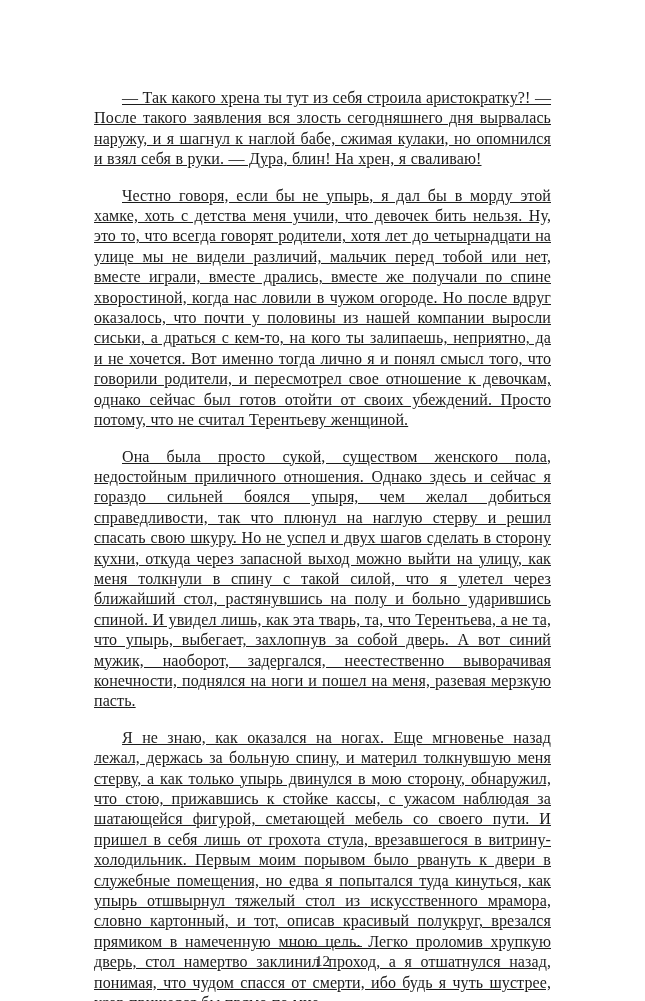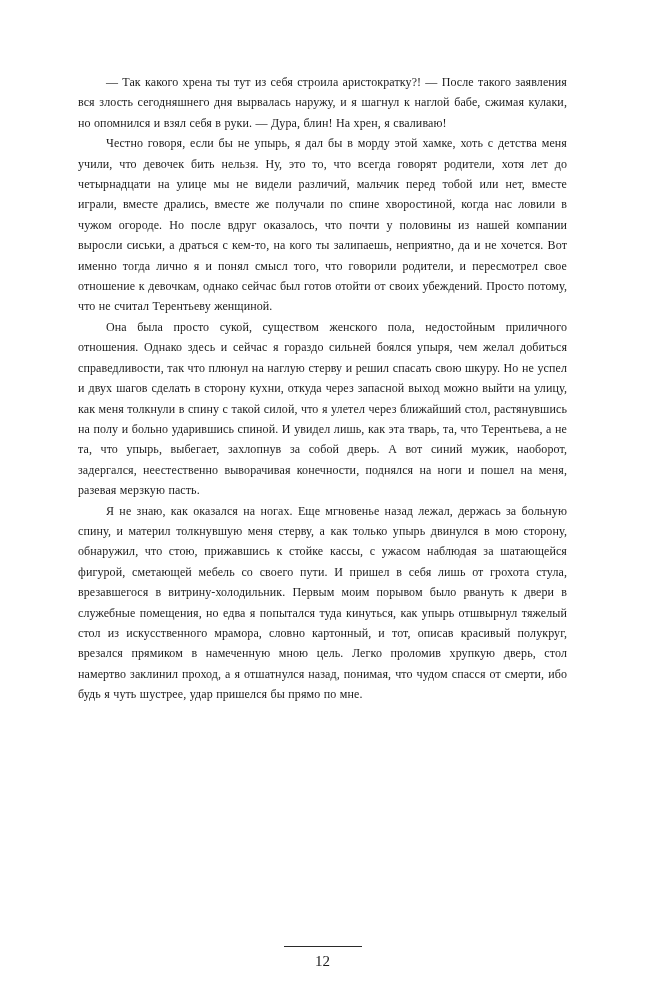--- a/index.html
+++ b/index.html
@@ -16,29 +16,30 @@
       color: #1b1b1b;
       overflow: hidden;
     }
     .text-block {
       position: absolute;
       top: 72px;
       left: 78px;
       width: 489px;
     }
     .text-block p {
-      margin: 0;
+      margin: 16px;
       padding: 0;
-      font-size: 12px;
+      font-size: 16px;
       line-height: 20.4px;
       text-align: justify;
       text-indent: 28px;
       letter-spacing: 0.1px;
       word-spacing: 0.3px;
       hyphens: auto;
+      text-decoration: underline;
       -webkit-hyphens: auto;
     }
     .footer {
       position: absolute;
       left: 0;
       right: 0;
       bottom: 32px;
       text-align: center;
     }
     .footer-rule {

